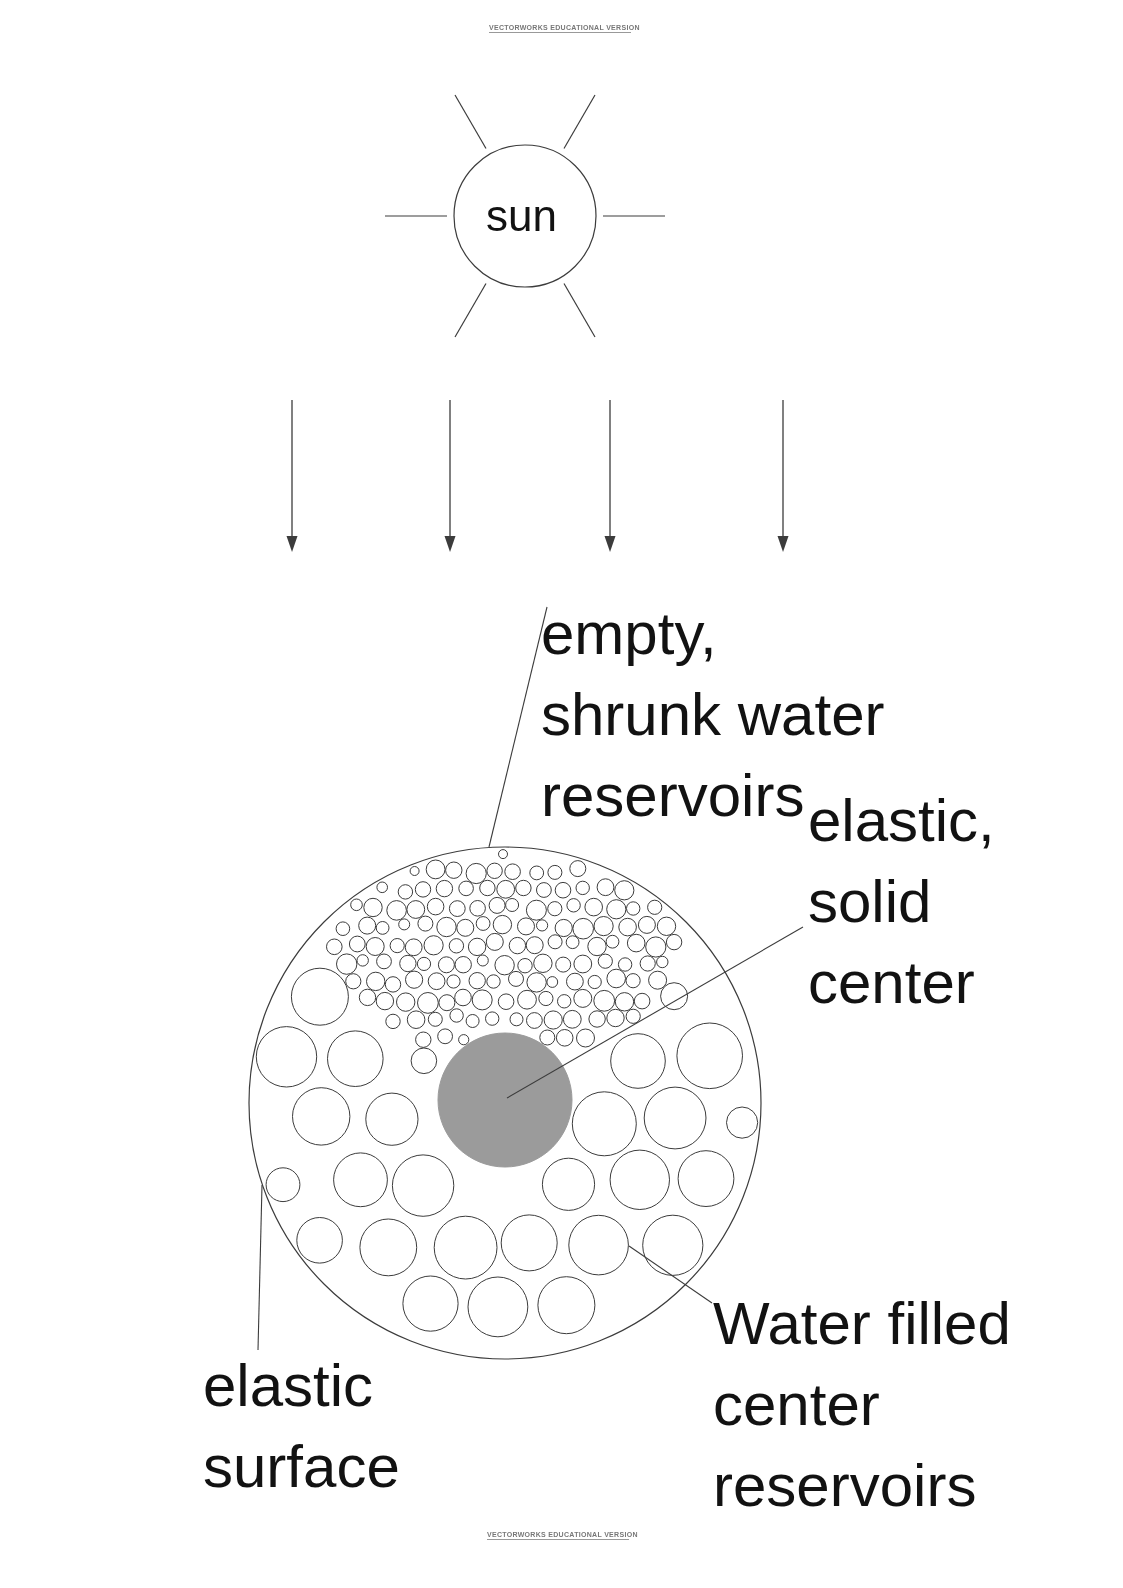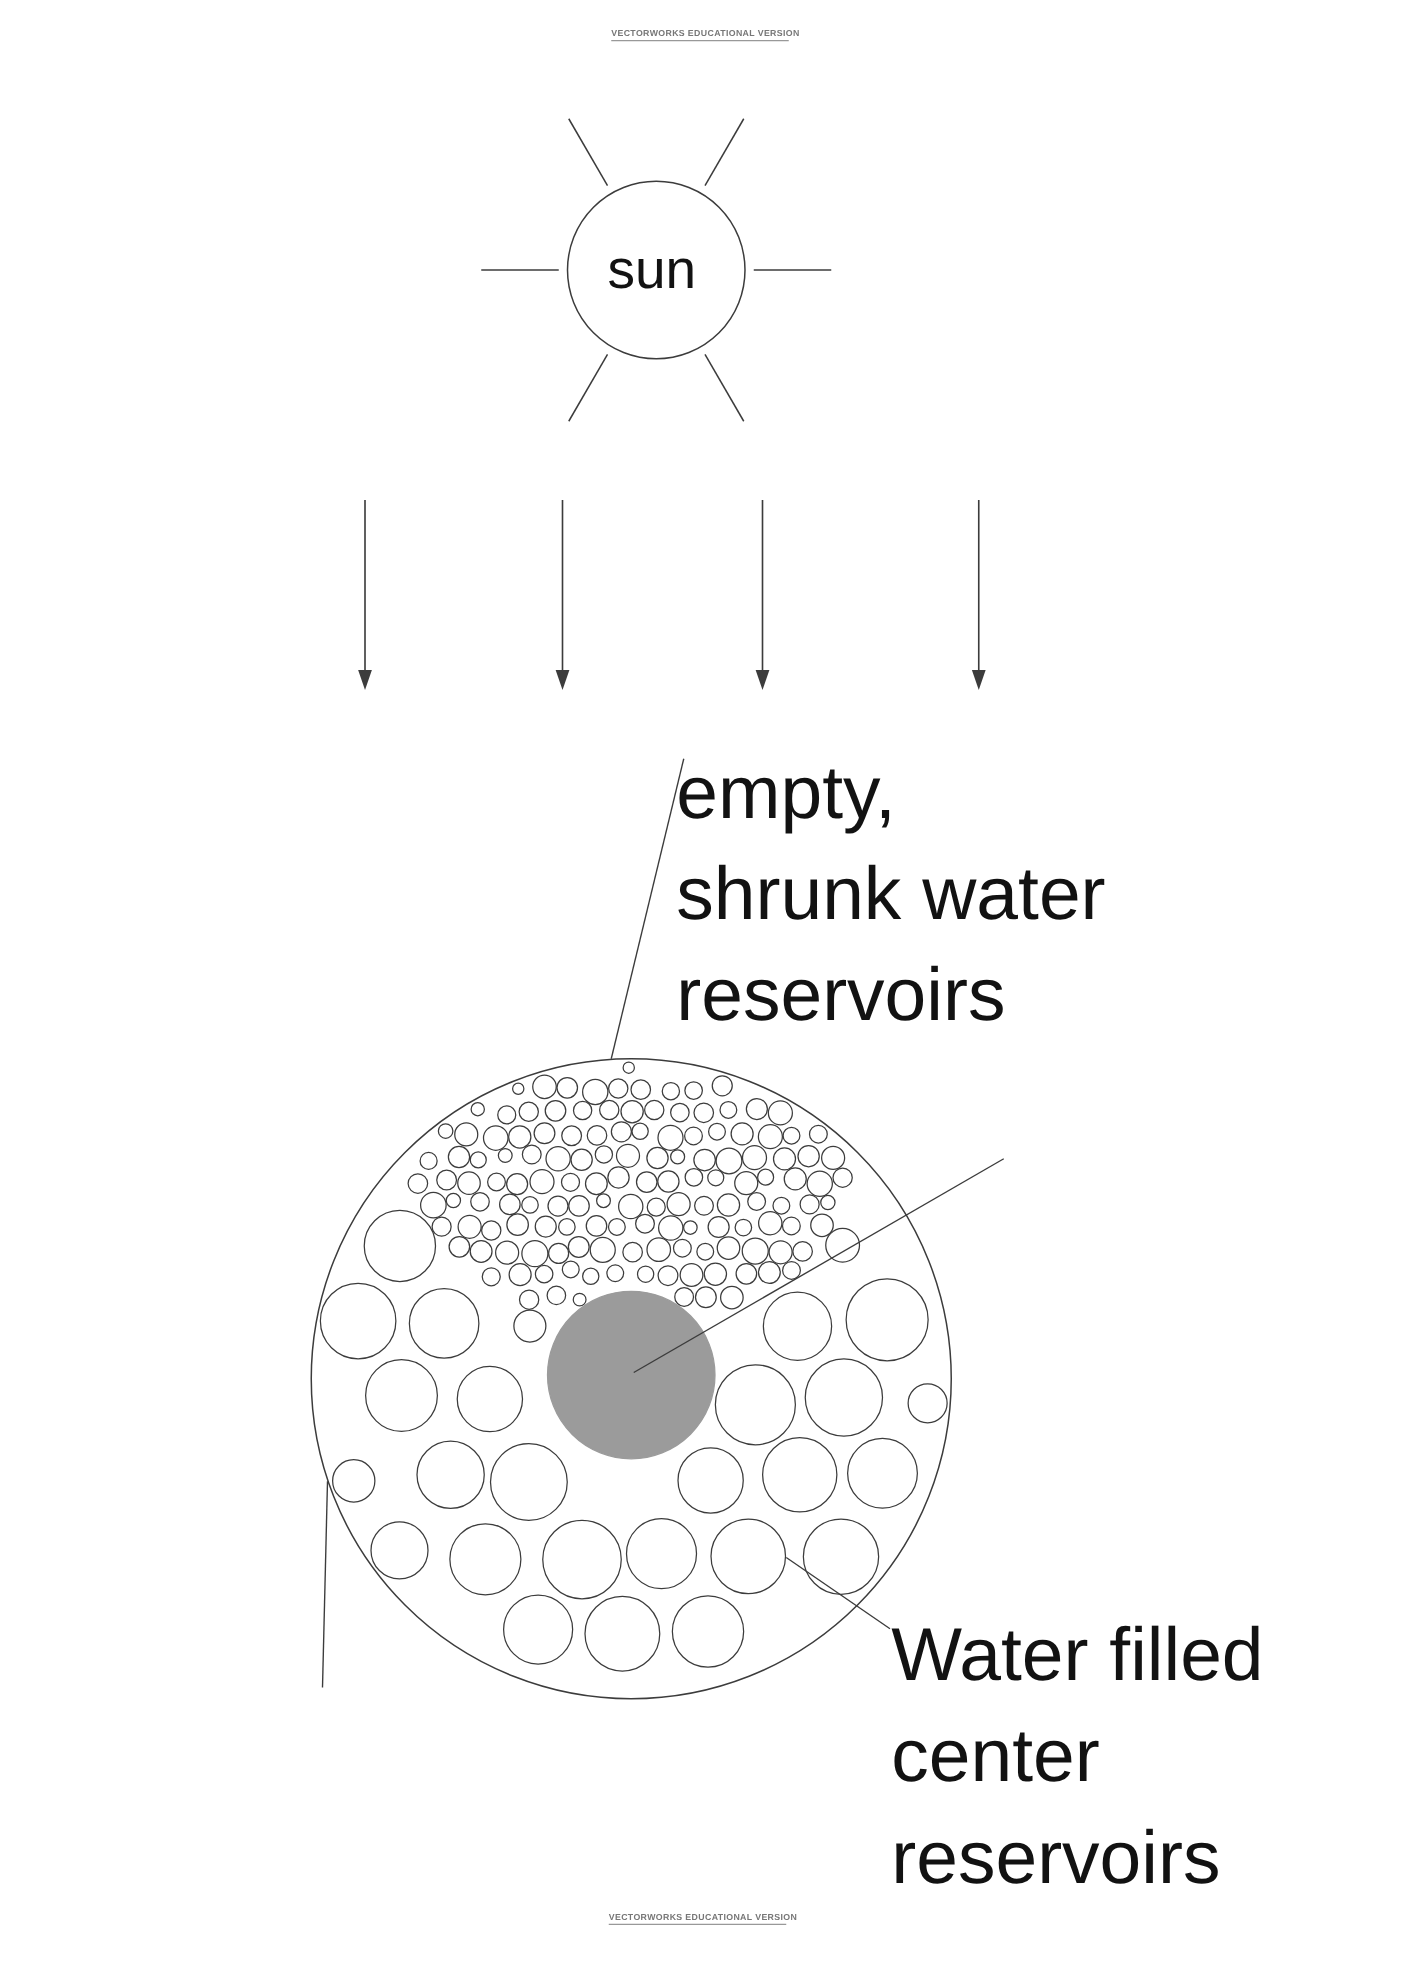--- a/index.html
+++ b/index.html
@@ -232,20 +232,25 @@
       <line class="leader" x1="803" y1="927" x2="507" y2="1098"></line>
       <line class="leader" x1="258" y1="1350" x2="262" y2="1185"></line>
       <line class="leader" x1="712" y1="1303" x2="629" y2="1246"></line>
     </g>
   </svg>
 
   <div class="sun-label" style="left:486px;top:191px">sun</div>
   <div class="label" style="left:541px;top:593px">empty,
 shrunk water
 reservoirs</div>
+  <div class="label" style="left:808px;top:780px">elastic,
+solid
+center</div>
+  <div class="label" style="left:203px;top:1345px">elastic
+surface</div>
   <div class="label" style="left:713px;top:1283px">Water filled
 center
 reservoirs</div>
 
   <div class="watermark" style="left:487px;top:1531px">
     <span>VECTORWORKS EDUCATIONAL VERSION</span>
   </div>
 </div>
 
 </body></html>

